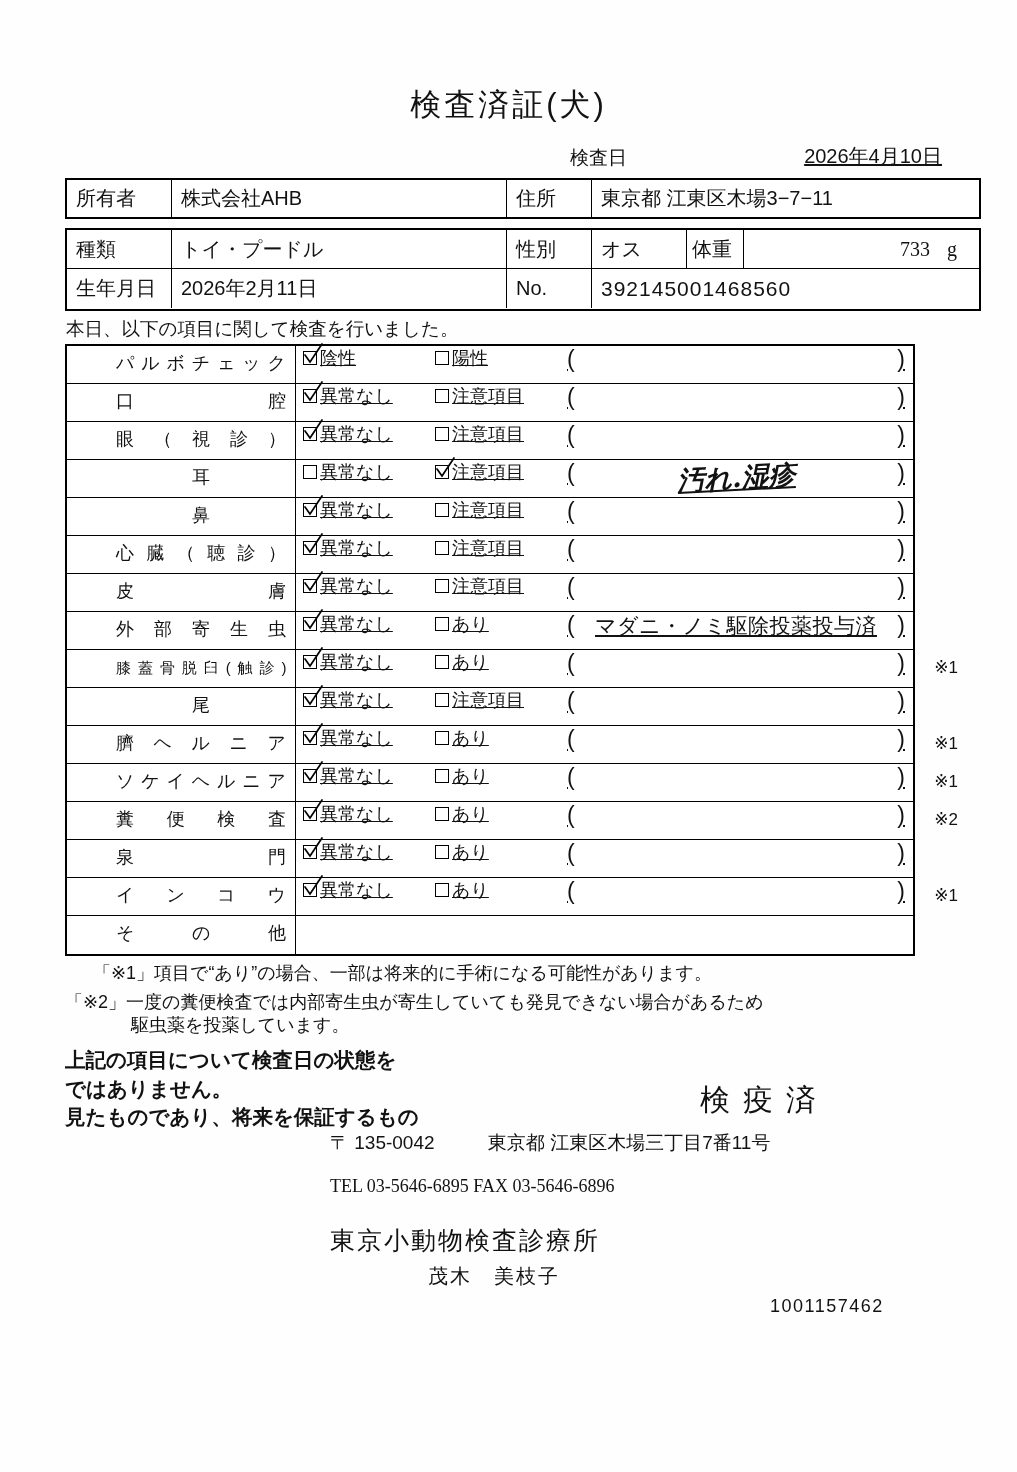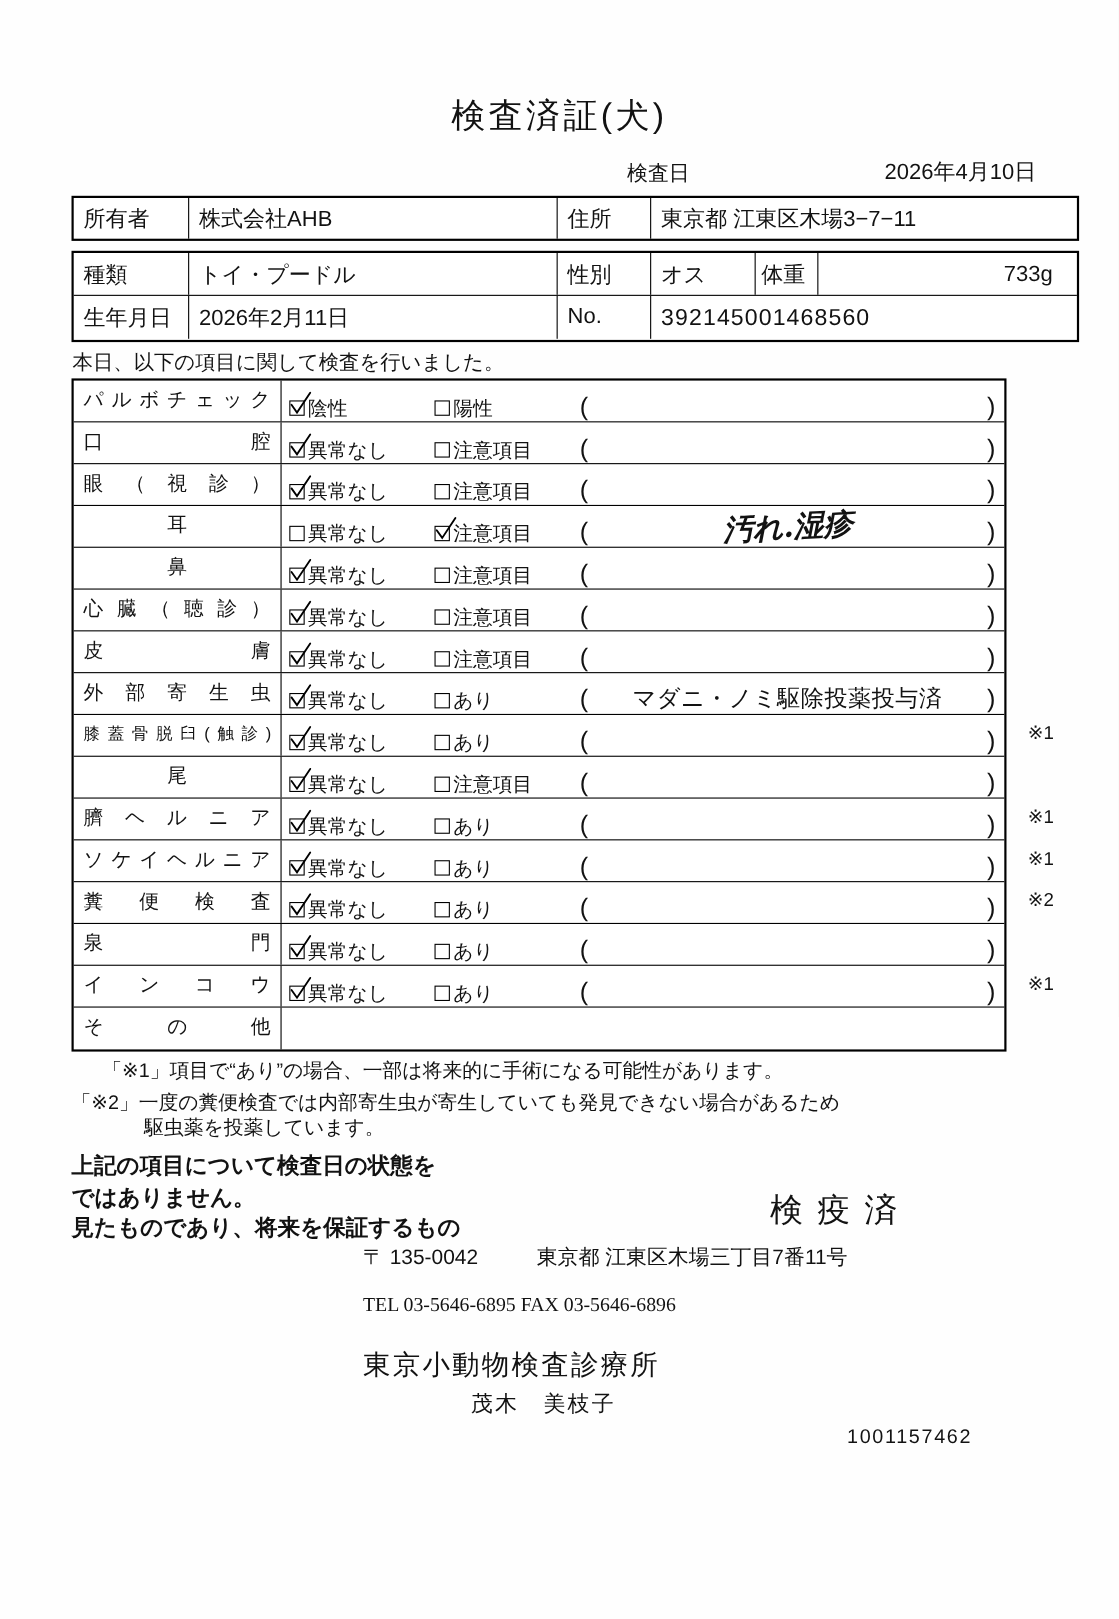--- a/index.html
+++ b/index.html
@@ -1,47 +1,47 @@
 <!DOCTYPE html>
 <html><head>
 <meta charset="utf-8">
 <style>
   * { margin:0; padding:0; box-sizing:border-box; }
   body { width:1017px; height:1472px; background:#f4f4f2; font-family:"Liberation Sans","DejaVu Sans",sans-serif; color:#121212; }
   .page { position:relative; width:1017px; height:1472px; background:#fefefe; overflow:hidden; }
 
   .title { position:absolute; top:84px; left:0; width:100%; text-align:center; font-size:31px; letter-spacing:3px; font-weight:500; }
   .date-label { position:absolute; left:570px; top:145px; font-size:19px; }
-  .date-value { position:absolute; left:772px; top:143px; width:170px; text-align:right; font-size:20px; }
+  .date-value { position:absolute; left:772px; top:143px; width:170px; text-align:right; font-size:20px;text-decoration:underline; }
 
   .box { position:absolute; left:65px; width:916px; border:2px solid #000; background:#fff; }
   .box1 { top:178px; height:41px; display:flex; }
   .box2 { top:228px; height:83px; }
   .trow { display:flex; height:39px; }
   .trow.first { border-bottom:1.5px solid #000;justify-content:center; }
   .cell { border-right:1.5px solid #000; display:flex; align-items:center; padding:0 9px; font-size:20px; overflow:hidden; white-space:nowrap; }
   .cell.last { border-right:none; flex:1; }
   .w-label { width:105px; flex:none; }
   .w-val { width:335px; flex:none; }
   .w-lab2 { width:85px; flex:none; }
   .w-sex { width:95px; flex:none; }
   .w-wlabel { width:57px; flex:none; padding:0 5px; }
-  .weight-cell { justify-content:flex-end; padding-right:22px; }
+  .weight-cell { justify-content:flex-end; gap:17px; padding-right:22px;font-family:Liberation Serif, serif; }
   .no-val { letter-spacing:1px; font-size:21px; }
 
   .intro { position:absolute; left:66px; top:316px; font-size:18.5px; }
 
   .checklist { position:absolute; left:65px; top:344px; width:850px; border:2px solid #000; background:#fff; }
   .chk-row { position:relative; display:flex; height:38px; border-bottom:1.5px solid #000; }
   .chk-row:last-child { border-bottom:none; }
   .chk-label { width:189px; flex:none; border-right:1.5px solid #000; padding:0 9px; font-size:18px; line-height:35px;
-               text-align:justify; text-align-last:justify; text-justify:inter-character; overflow:hidden; white-space:nowrap; }
+               text-align:justify; text-align-last:justify; text-justify:inter-character; overflow:hidden; white-space:nowrap;margin-left:40px; }
   .chk-label.center { text-align:center; text-align-last:center; }
   .chk-label.small { font-size:15px; letter-spacing:-0.5px; }
-  .chk-opts { flex:1; display:flex; align-items:flex-end; padding-left:7px; }
+  .chk-opts { flex:1; display:flex; align-items:flex-start; padding-left:7px;text-decoration:underline; }
   .opt { display:flex; align-items:center; width:132px; flex:none; font-size:18px; }
   .cbox { width:14px; height:14px; border:1.7px solid #000; margin-right:3px; position:relative; flex:none; }
   .tick { position:absolute; left:-4px; top:-11px; width:26px; height:26px; }
   .paren { font-size:23px; font-weight:400; flex:none; }
   .paren.close { margin-right:8px; }
   .note { flex:1; text-align:center; font-size:20px; overflow:hidden; white-space:nowrap; }
   .note.printed { font-size:21px; letter-spacing:0.5px; }
   .note.handwritten { font-family:"DejaVu Serif","Liberation Serif",serif; font-style:italic; font-weight:600; font-size:27px; transform:rotate(-3deg); }
   .refmark { position:absolute; right:-45px; top:7px; font-size:17px; white-space:nowrap; }
 

